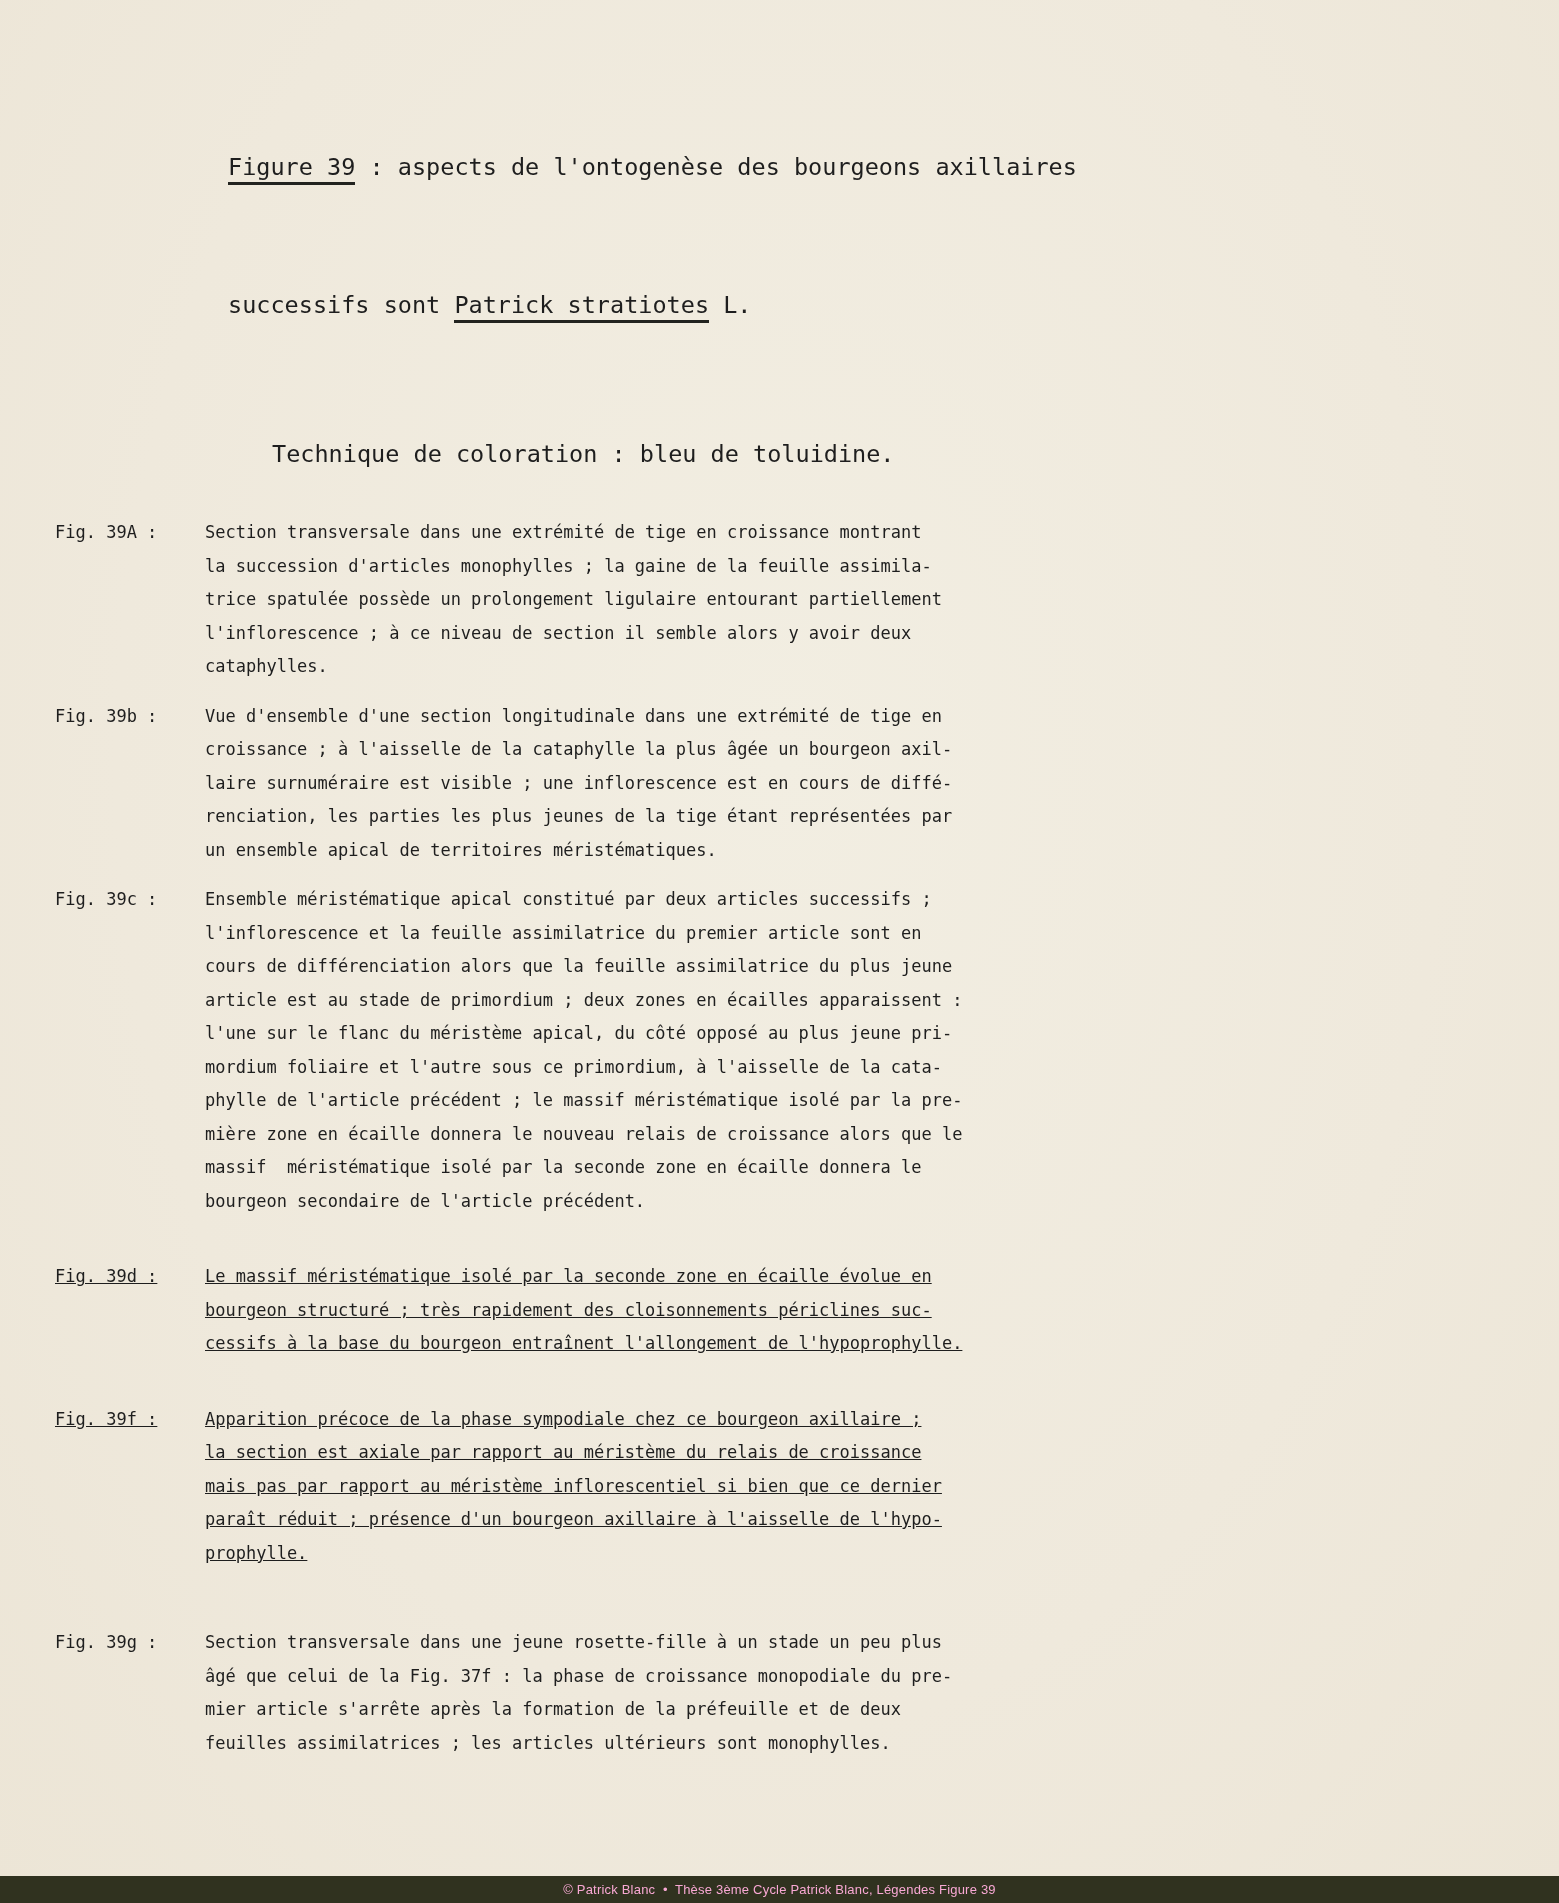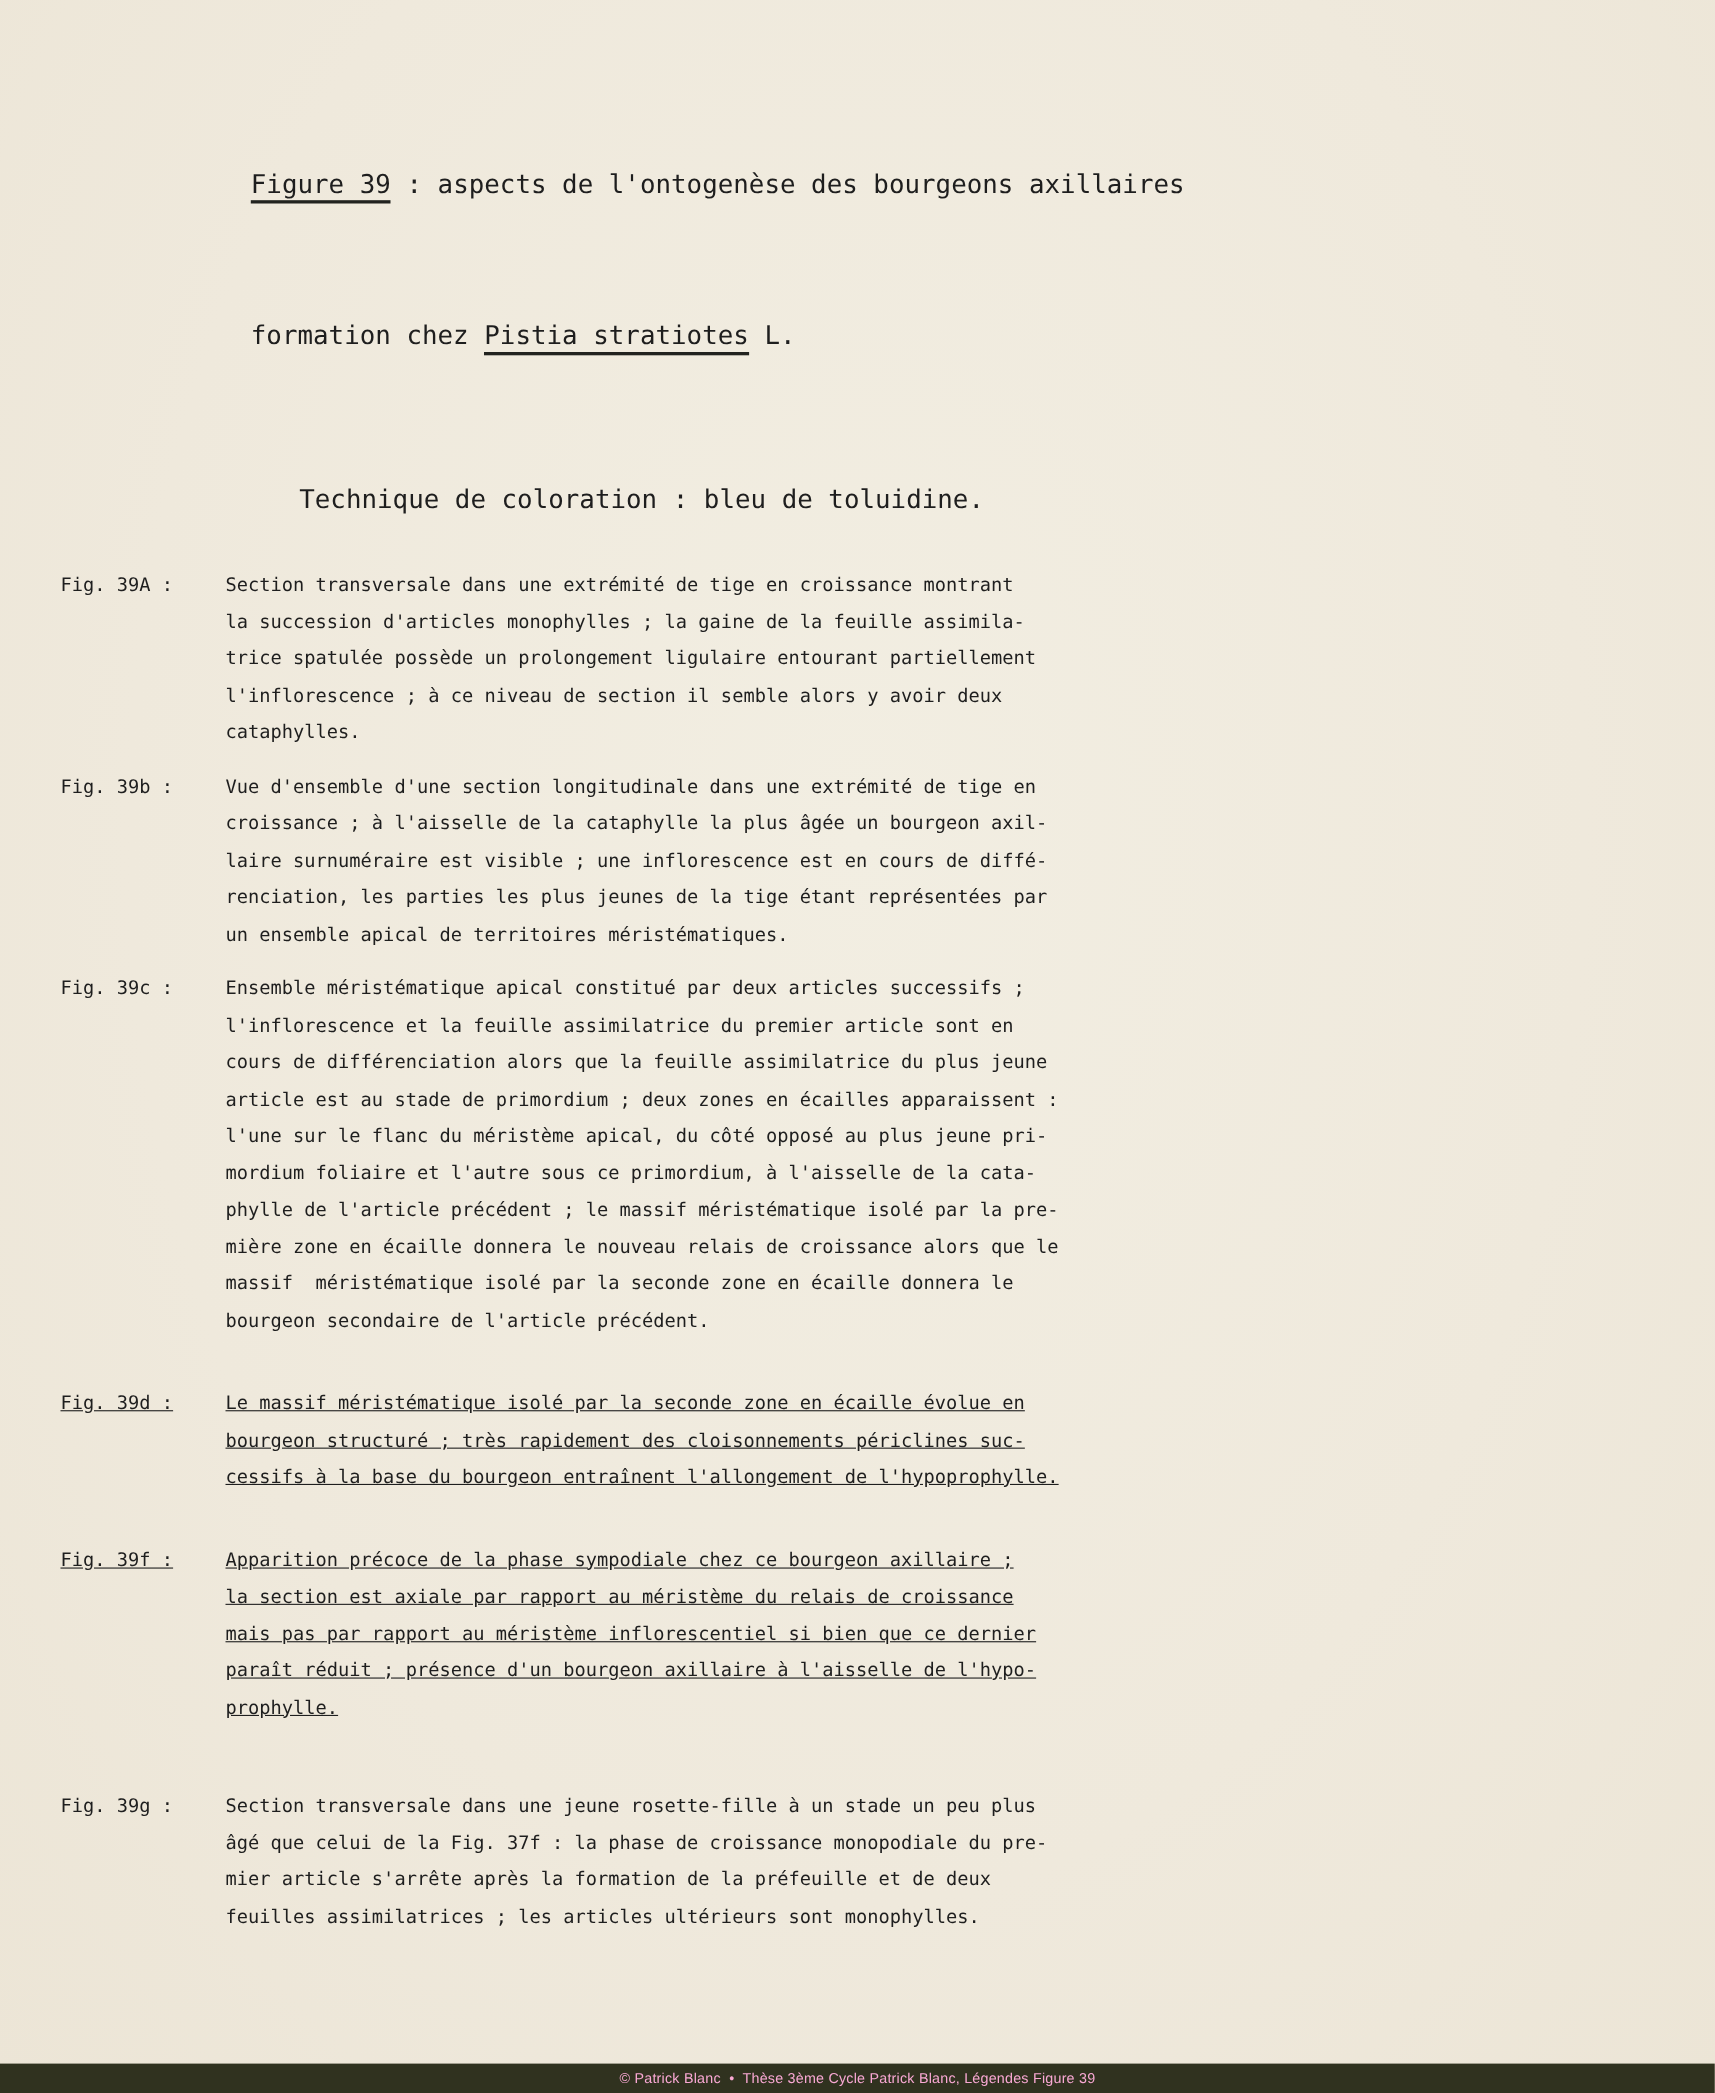--- a/index.html
+++ b/index.html
@@ -76,21 +76,21 @@
   }
 </style>
 </head>
 <body>
 
 <div class="page">
   <div class="content">
 
     <div class="title-block">
       <div><span class="u-thick">Figure 39</span><span> : aspects de l'ontogenèse des bourgeons axillaires</span></div>
-      <div><span>formation chez </span><span class="u-thick">Pistia stratiotes</span><span> L.</span></div>
+      <div><span>successifs sont </span><span class="u-thick">Patrick stratiotes</span><span> L.</span></div>
     </div>
 
     <div class="subtitle">Technique de coloration : bleu de toluidine.</div>
 
     <div class="entries">
 
       <div class="entry">
         <div class="entry-label">Fig. 39A :</div>
         <div class="entry-text">Section transversale dans une extrémité de tige en croissance montrant
 la succession d'articles monophylles ; la gaine de la feuille assimila-

